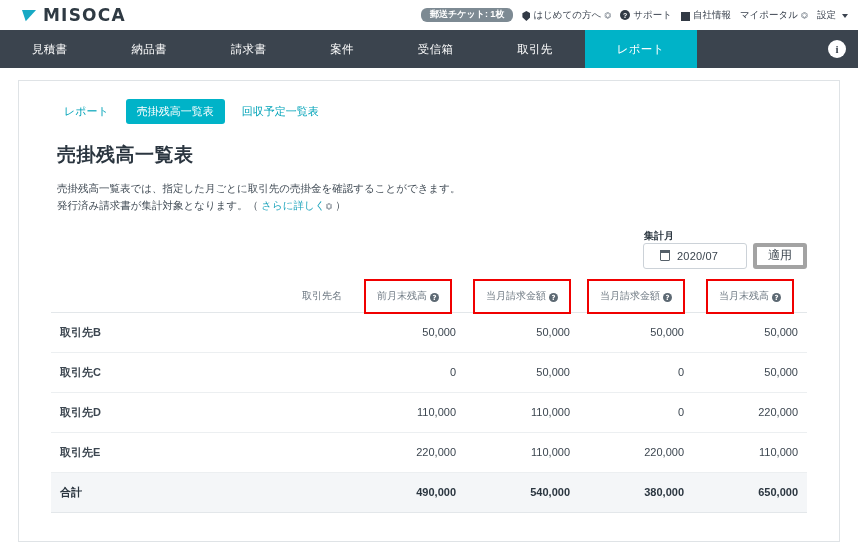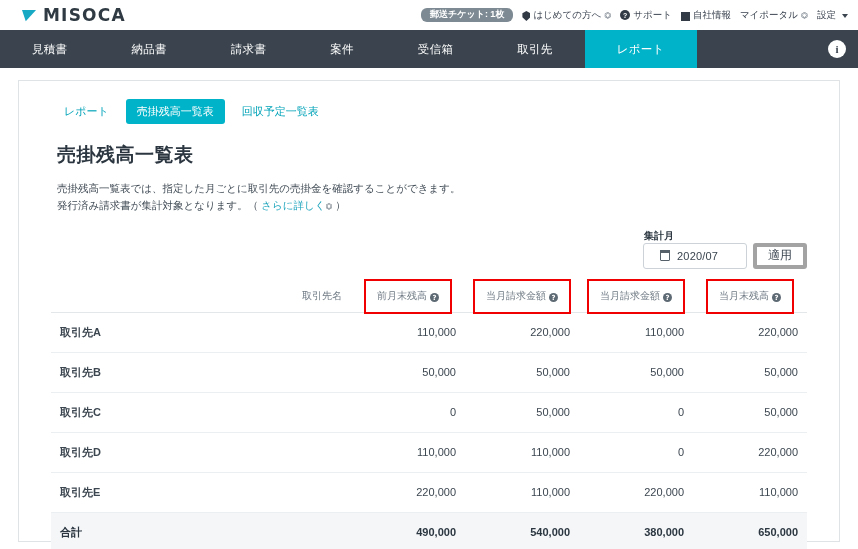--- a/index.html
+++ b/index.html
@@ -390,27 +390,20 @@
           <th class="col-num">
             <span class="hdr-cell boxed"><span>当月請求金額</span><span class="help-dot">?</span></span>
           </th>
           <th class="col-num">
             <span class="hdr-cell boxed"><span>当月末残高</span><span class="help-dot">?</span></span>
           </th>
         </tr>
       </thead>
       <tbody>
         <tr>
-          <td class="cust">取引先A</td>
-          <td class="num">110,000</td>
-          <td class="num">220,000</td>
-          <td class="num">110,000</td>
-          <td class="num">220,000</td>
-        </tr>
-        <tr>
           <td class="cust">取引先B</td>
           <td class="num">50,000</td>
           <td class="num">50,000</td>
           <td class="num">50,000</td>
           <td class="num">50,000</td>
         </tr>
         <tr>
           <td class="cust">取引先C</td>
           <td class="num">0</td>
           <td class="num">50,000</td>

